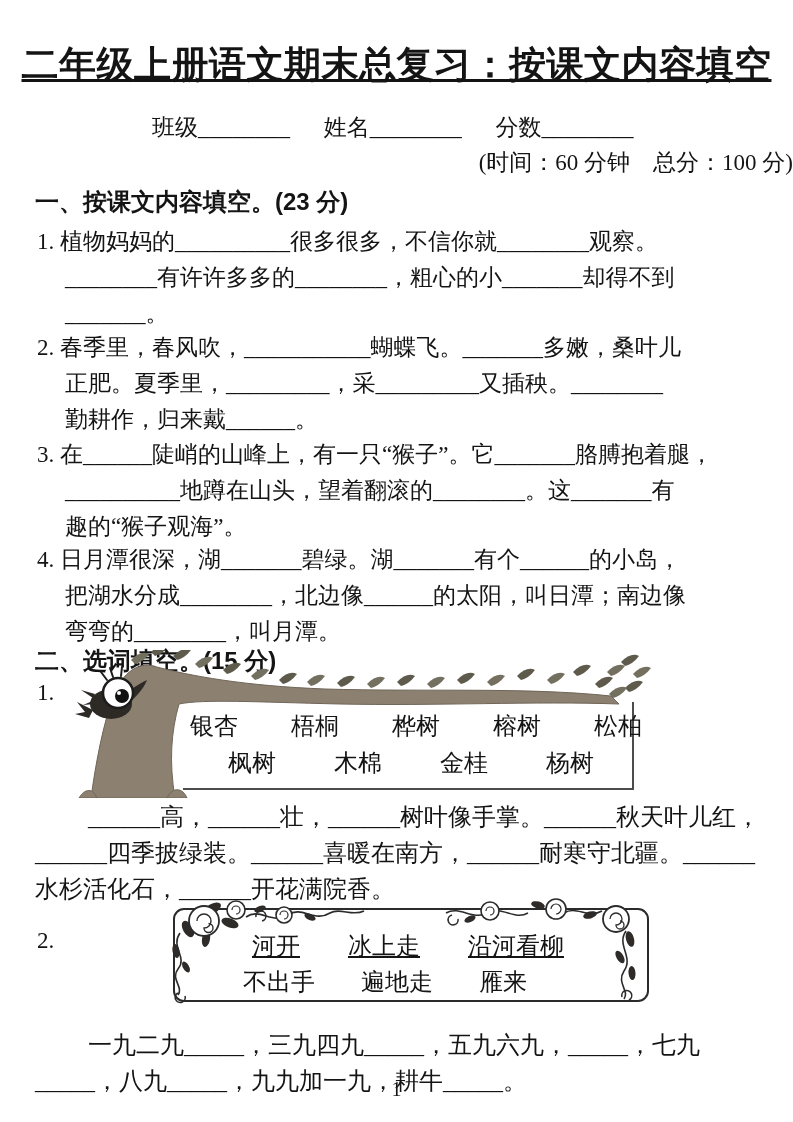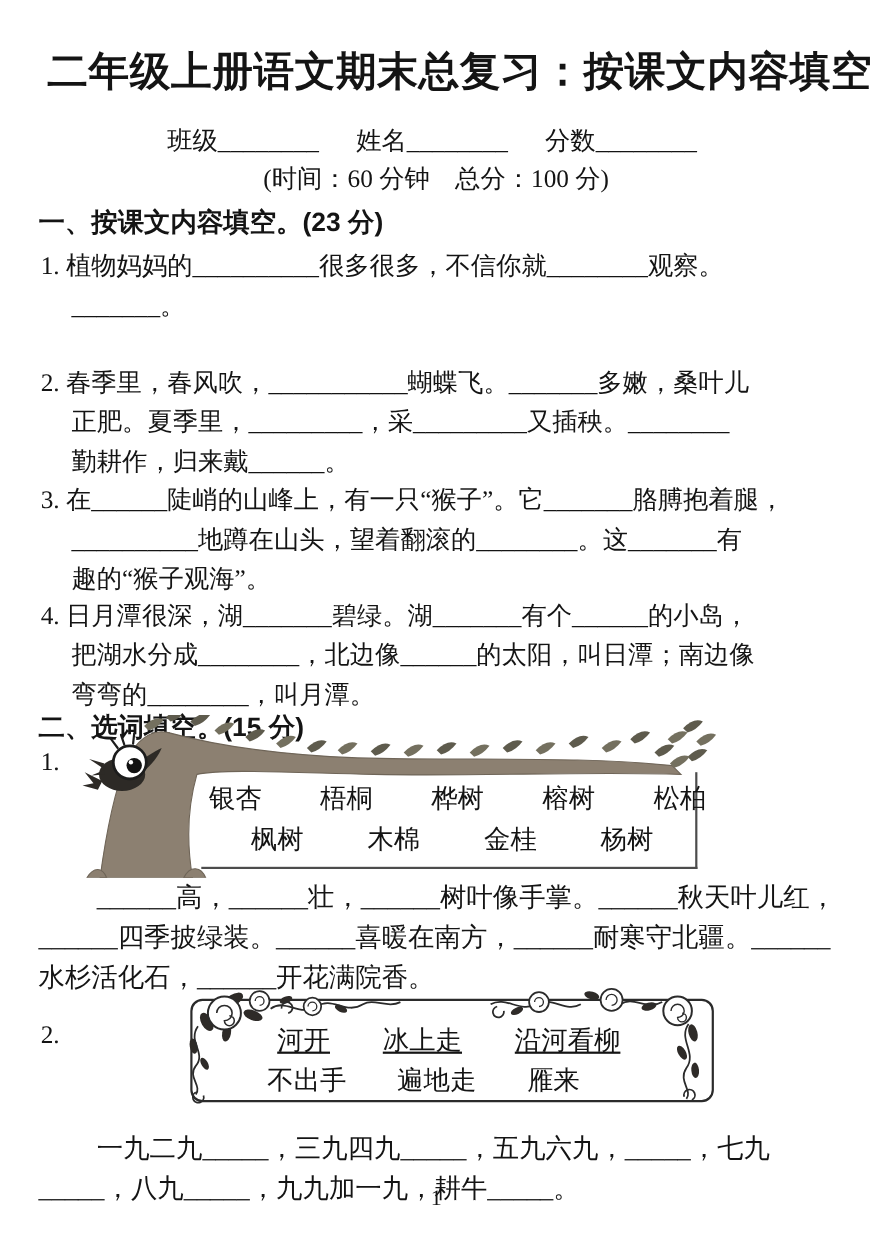--- a/index.html
+++ b/index.html
@@ -3,26 +3,26 @@
 <meta charset="utf-8">
 <style>
   html,body { margin:0; padding:0; background:#ffffff; }
   .page {
     position:relative; width:793px; height:1122px; background:#ffffff;
     color:#141414; font-family:"Liberation Serif","DejaVu Serif",serif;
     overflow:hidden;
   }
   .title {
     position:absolute; top:40px; left:0; width:100%; margin:0;
-    text-align:right; font-family:"Liberation Sans","DejaVu Sans",sans-serif;
-    font-weight:bold; font-size:37px; letter-spacing:0.5px;
+    text-align:center; font-family:"Liberation Sans","DejaVu Sans",sans-serif;
+    font-weight:bold; font-size:37px; letter-spacing:0.5px;text-decoration:underline;
   }
   .info-line { position:absolute; top:112px; left:152px; font-size:23px; white-space:nowrap; }
   .info-line span { margin-right:28px; }
-  .time-line { position:absolute; top:147px; left:0; width:100%; text-align:center; font-size:23px; }
+  .time-line { position:absolute; top:147px; left:0; width:100%; text-align:right; font-size:23px; }
   .s-heading {
     position:absolute; left:35px;
     font-family:"Liberation Sans","DejaVu Sans",sans-serif;
     font-weight:bold; font-size:24px; white-space:nowrap;
   }
   .s1 { top:186px; }
   .s2 { top:645px; }
   .qblock { position:absolute; left:37px; width:740px; font-size:23px; }
   .qline { line-height:36px; white-space:nowrap; }
   .qline.cont { padding-left:28px; }
@@ -52,20 +52,21 @@
     <span>姓名________</span>
     <span>分数________</span>
   </div>
 
   <div class="time-line">(时间：60 分钟　总分：100 分)</div>
 
   <div class="s-heading s1">一、按课文内容填空。(23 分)</div>
 
   <div class="qblock" style="top:224px">
     <div class="qline">1. 植物妈妈的__________很多很多，不信你就________观察。</div>
+    <div class="qline cont">________有许许多多的________，粗心的小_______却得不到</div>
     <div class="qline cont">_______。</div>
   </div>
 
   <div class="qblock" style="top:330px">
     <div class="qline">2. 春季里，春风吹，___________蝴蝶飞。_______多嫩，桑叶儿</div>
     <div class="qline cont">正肥。夏季里，_________，采_________又插秧。________</div>
     <div class="qline cont">勤耕作，归来戴______。</div>
   </div>
 
   <div class="qblock" style="top:437px">

